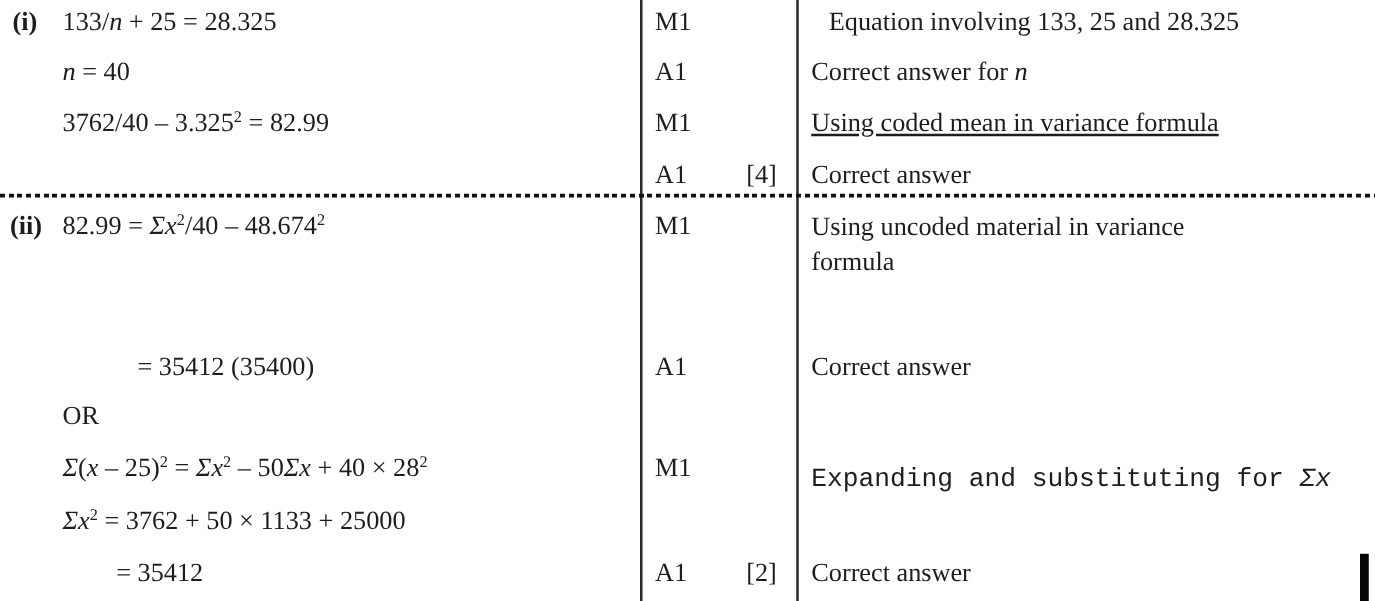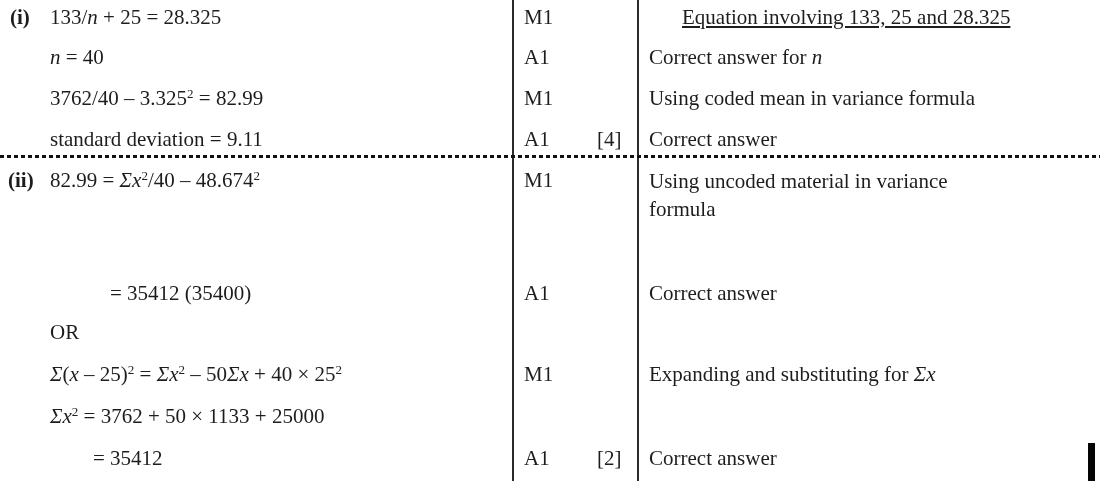--- a/index.html
+++ b/index.html
@@ -49,48 +49,47 @@
 
   <div class="vline" style="left:512px;"></div>
   <div class="vline" style="left:637px;"></div>
   <div class="dashline"></div>
 
   <div class="abs partlabel" style="left:10px; top:4px;">(i)</div>
 
   <div class="abs" style="left:50px; top:4px;"><span>133/</span><span class="i">n</span><span> + 25 = 28.325</span></div>
   <div class="abs" style="left:50px; top:44px;"><span class="i">n</span><span> = 40</span></div>
   <div class="abs" style="left:50px; top:85px;"><span>3762/40 – 3.325</span><span class="sup">2</span><span> = 82.99</span></div>
-  <div class="abs" style="left:50px; top:126px;"><span>standard deviation = 9.11</span></div>
 
   <div class="abs" style="left:524px; top:4px;">M1</div>
   <div class="abs" style="left:524px; top:44px;">A1</div>
   <div class="abs" style="left:524px; top:85px;">M1</div>
   <div class="abs" style="left:524px; top:126px;">A1</div>
   <div class="abs" style="left:597px; top:126px;">[4]</div>
 
-  <div class="abs" style="left:682px; top:4px;text-decoration:underline;"><span>Equation involving 133, 25 and 28.325</span></div>
+  <div class="abs" style="left:663px; top:4px;"><span>Equation involving 133, 25 and 28.325</span></div>
   <div class="abs" style="left:649px; top:44px;"><span>Correct answer for </span><span class="i">n</span></div>
-  <div class="abs" style="left:649px; top:85px;"><span>Using coded mean in variance formula</span></div>
+  <div class="abs" style="left:649px; top:85px;text-decoration:underline;"><span>Using coded mean in variance formula</span></div>
   <div class="abs" style="left:649px; top:126px;"><span>Correct answer</span></div>
 
   <div class="abs partlabel" style="left:8px; top:167px;">(ii)</div>
 
   <div class="abs" style="left:50px; top:167px;"><span>82.99 = </span><span class="i">Σx</span><span class="sup">2</span><span>/40 – 48.674</span><span class="sup">2</span></div>
   <div class="abs" style="left:110px; top:280px;"><span>= 35412 (35400)</span></div>
   <div class="abs" style="left:50px; top:319px;"><span>OR</span></div>
-  <div class="abs" style="left:50px; top:361px;"><span class="i">Σ</span><span>(</span><span class="i">x</span><span> – 25)</span><span class="sup">2</span><span> = </span><span class="i">Σx</span><span class="sup">2</span><span> – 50</span><span class="i">Σx</span><span> + 40 × 25</span><span class="sup">2</span></div>
+  <div class="abs" style="left:50px; top:361px;"><span class="i">Σ</span><span>(</span><span class="i">x</span><span> – 25)</span><span class="sup">2</span><span> = </span><span class="i">Σx</span><span class="sup">2</span><span> – 50</span><span class="i">Σx</span><span> + 40 × 28</span><span class="sup">2</span></div>
   <div class="abs" style="left:50px; top:403px;"><span class="i">Σx</span><span class="sup">2</span><span> = 3762 + 50 × 1133 + 25000</span></div>
   <div class="abs" style="left:93px; top:445px;"><span>= 35412</span></div>
 
   <div class="abs" style="left:524px; top:167px;">M1</div>
   <div class="abs" style="left:524px; top:280px;">A1</div>
   <div class="abs" style="left:524px; top:361px;">M1</div>
   <div class="abs" style="left:524px; top:445px;">A1</div>
   <div class="abs" style="left:597px; top:445px;">[2]</div>
 
   <div class="abs" style="left:649px; top:167px; line-height:28px;"><span>Using uncoded material in variance</span><br><span>formula</span></div>
   <div class="abs" style="left:649px; top:280px;"><span>Correct answer</span></div>
-  <div class="abs" style="left:649px; top:361px;"><span>Expanding and substituting for </span><span class="i">Σx</span></div>
+  <div class="abs" style="left:649px; top:372px;font-family:Liberation Mono, monospace;"><span>Expanding and substituting for </span><span class="i">Σx</span></div>
   <div class="abs" style="left:649px; top:445px;"><span>Correct answer</span></div>
 
   <div class="cursorbar"></div>
 
 </div>
 
 </body></html>

